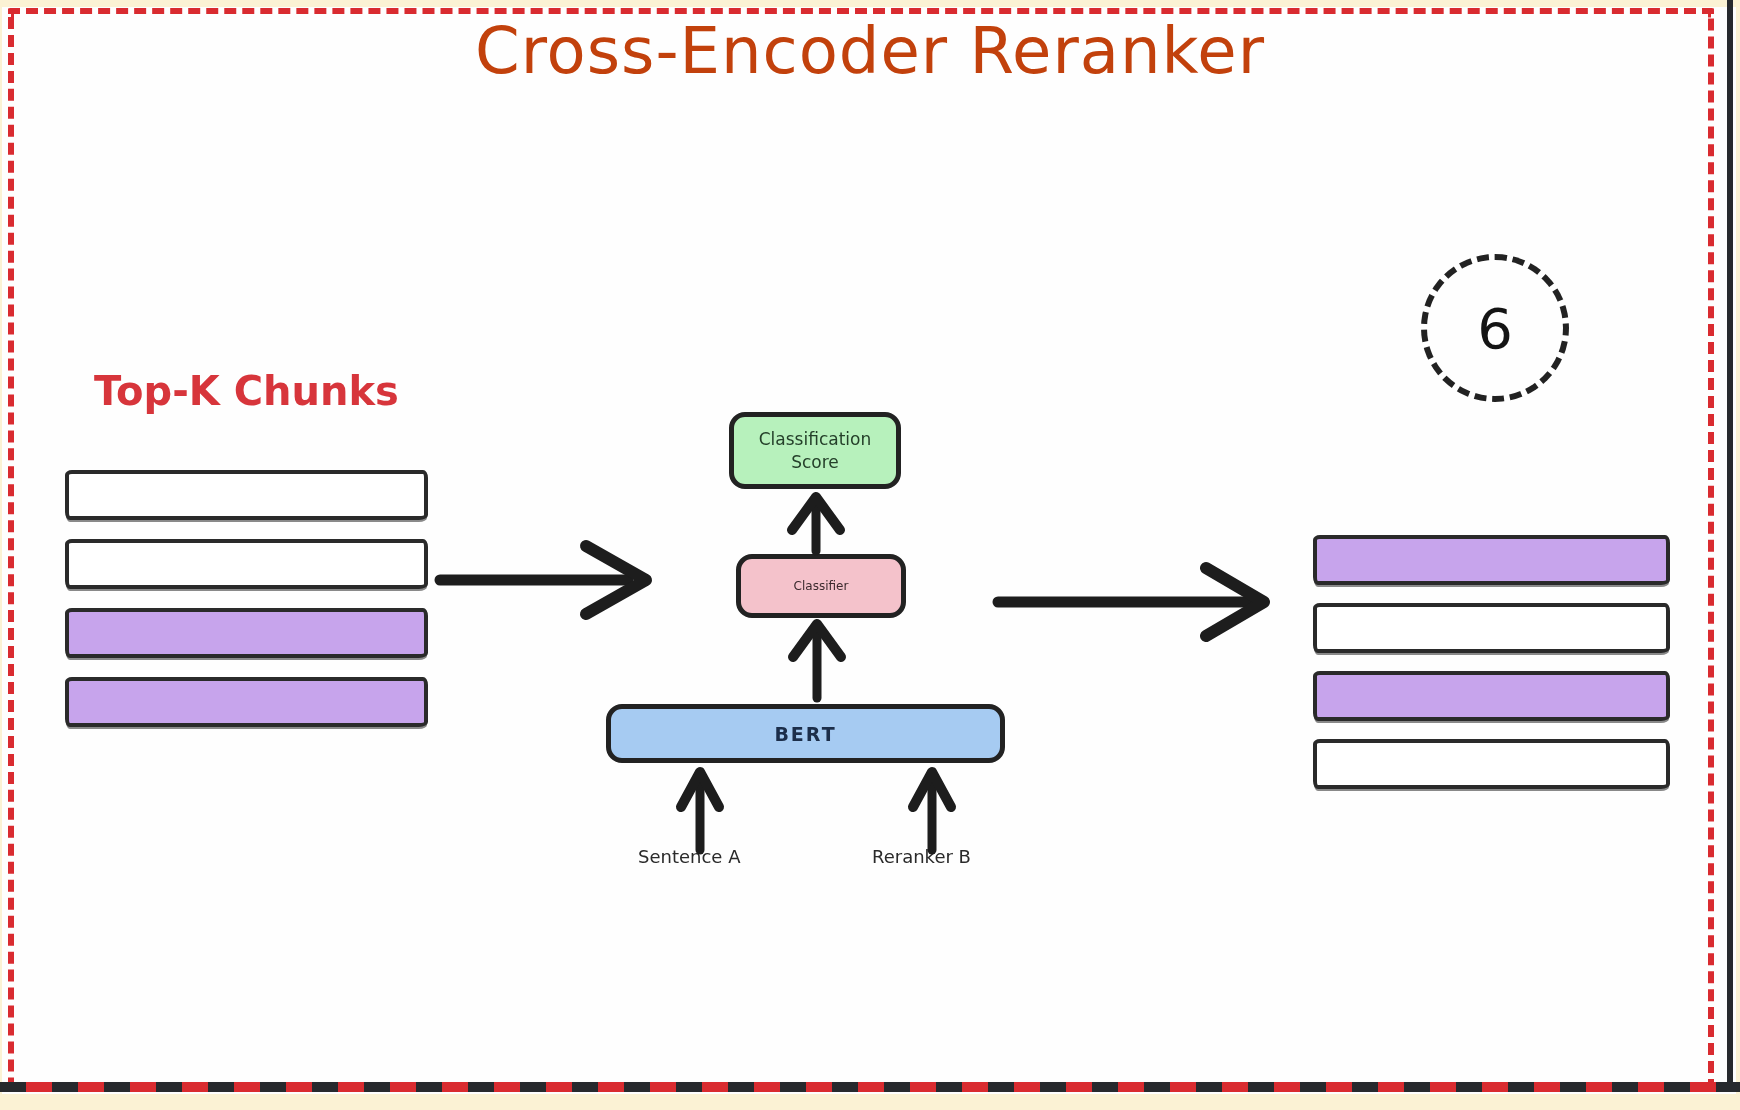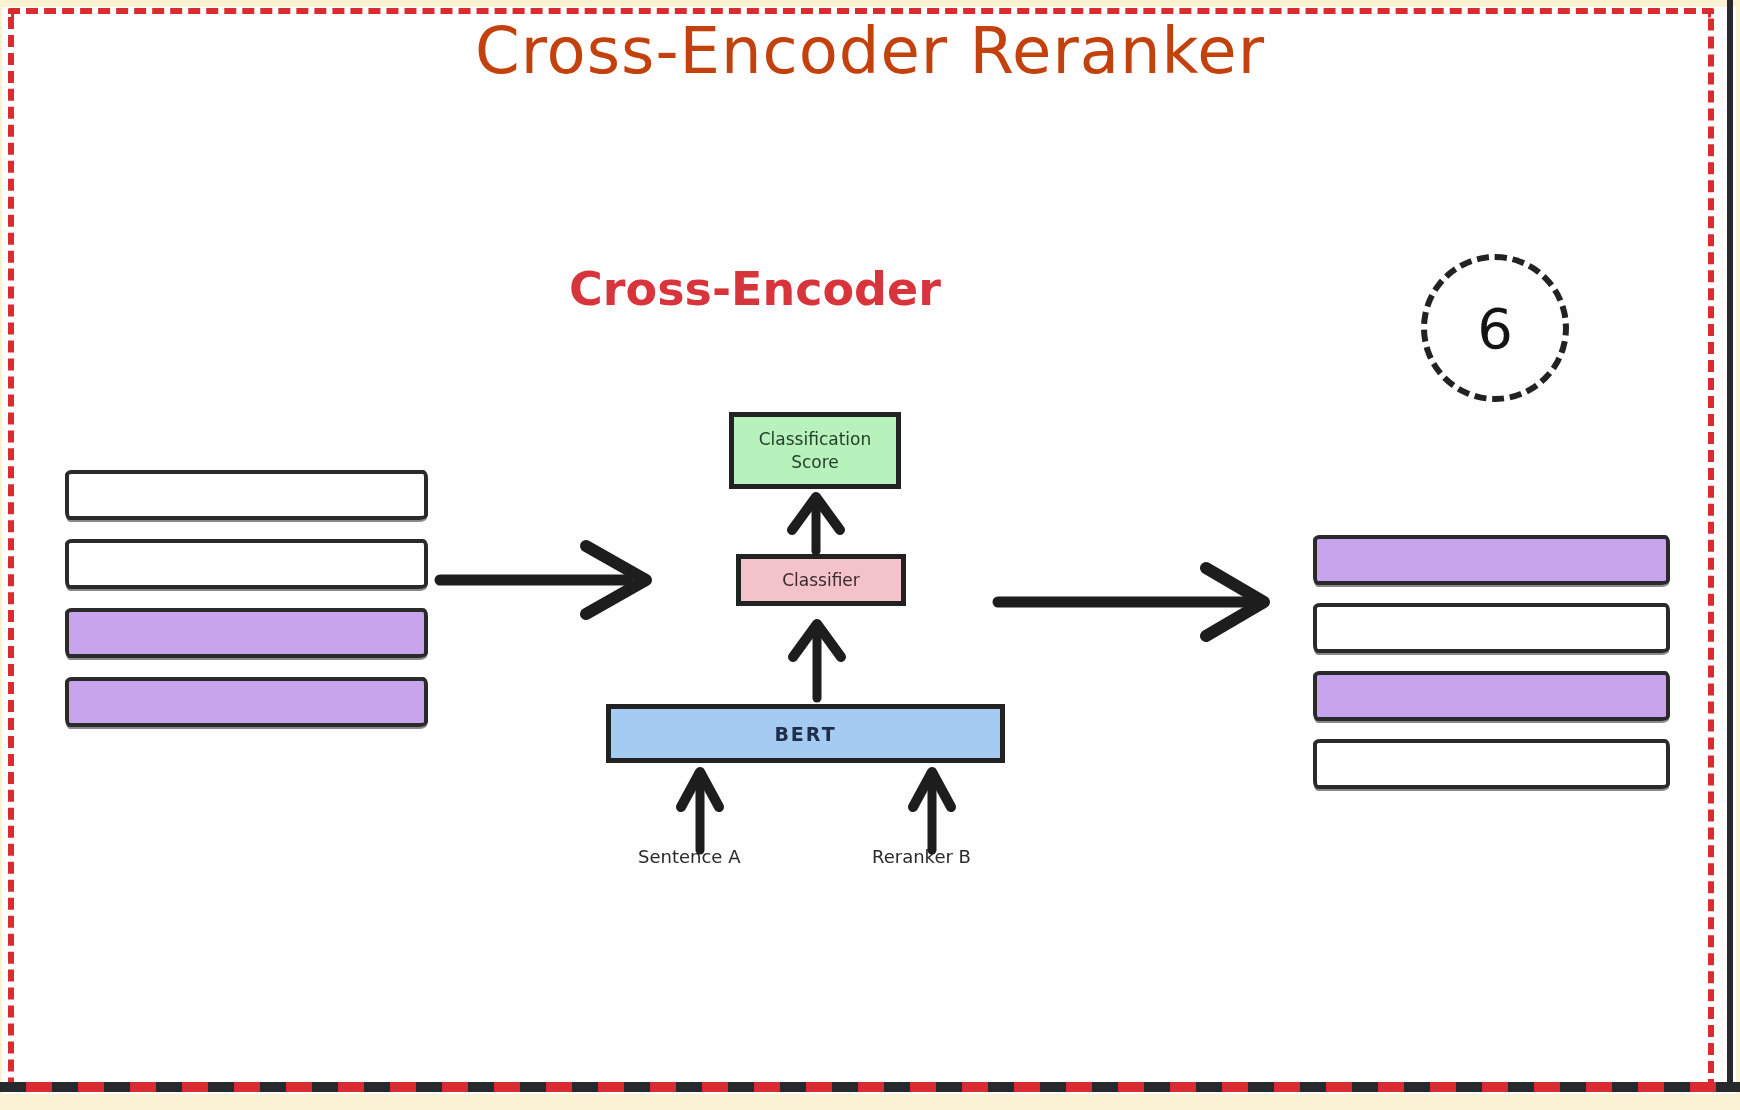--- a/index.html
+++ b/index.html
@@ -22,26 +22,26 @@
 
   .stack{position:absolute; display:flex; flex-direction:column;}
   .stack.left{left:65px; top:470px; width:363px; gap:19px;}
   .stack.right{left:1313px; top:535px; width:357px; gap:18px;}
   .chunk{height:50px; box-sizing:border-box; border:4px solid #2a2a2a;
     border-radius:7px 5px 9px 5px / 5px 8px 5px 8px; background:#fff;
     box-shadow:0 3px 0 -1px rgba(40,40,40,.55);}
   .chunk.purple{background:var(--purple,#c7a4ec);}
   .chunk.white{background:#ffffff;}
 
-  .box{position:absolute; box-sizing:border-box; border:5px solid #222; border-radius:0;
+  .box{position:absolute; box-sizing:border-box; border:5px solid #222; border-radius:16px;
     display:flex; align-items:center; justify-content:center; text-align:center;}
   .box.score{left:729px; top:412px; width:172px; height:77px; background:var(--green,#b7f1bc);
     font-size:17px; line-height:1.35; color:#25402a; font-weight:500; padding:0 10px;}
-  .box.classifier{left:736px; top:554px; width:170px; height:52px; background:var(--pink,#f4c2cb);
-    font-size:17px; color:#3b2a2e; font-weight:500;}
+  .box.classifier{left:736px; top:554px; width:170px; height:64px; background:var(--pink,#f4c2cb);
+    font-size:12px; color:#3b2a2e; font-weight:500;}
   .box.bert{left:606px; top:704px; width:399px; height:59px; background:var(--blue,#a6cbf2);
     font-size:19px; letter-spacing:2px; color:#1c2e4a; font-weight:600;}
 
   .input-label{position:absolute; font-size:18px; color:#2a2a2a; text-align:left; font-weight:400;}
   .input-label.a{left:638px; top:846px; width:124px;}
   .input-label.b{left:872px; top:846px; width:130px;}
 
   .badge-circle{position:absolute; left:1421px; top:254px; width:148px; height:148px;
     box-sizing:border-box; border:6px dashed #222; border-radius:50%;
     display:flex; align-items:center; justify-content:center;
@@ -54,28 +54,28 @@
 <body>
 
 <div class="page">
   <div class="canvas"></div>
   <div class="red-border"></div>
   <div class="right-line"></div>
   <div class="bottom-line"></div>
 
   <h1 class="title">Cross-Encoder Reranker</h1>
 
+  <div class="label topk">Top-K Chunks</div>
   <div class="stack left">
       <div class="chunk white"></div>
       <div class="chunk white"></div>
       <div class="chunk purple"></div>
       <div class="chunk purple"></div>
     </div>
 
-  <div class="label ce">Cross-Encoder</div>
   <div class="box score">
     <span>Classification Score</span>
   </div>
   <div class="box classifier">
     <span>Classifier</span>
   </div>
   <div class="box bert">
     <span>BERT</span>
   </div>
   <div class="input-label a">Sentence A</div>

